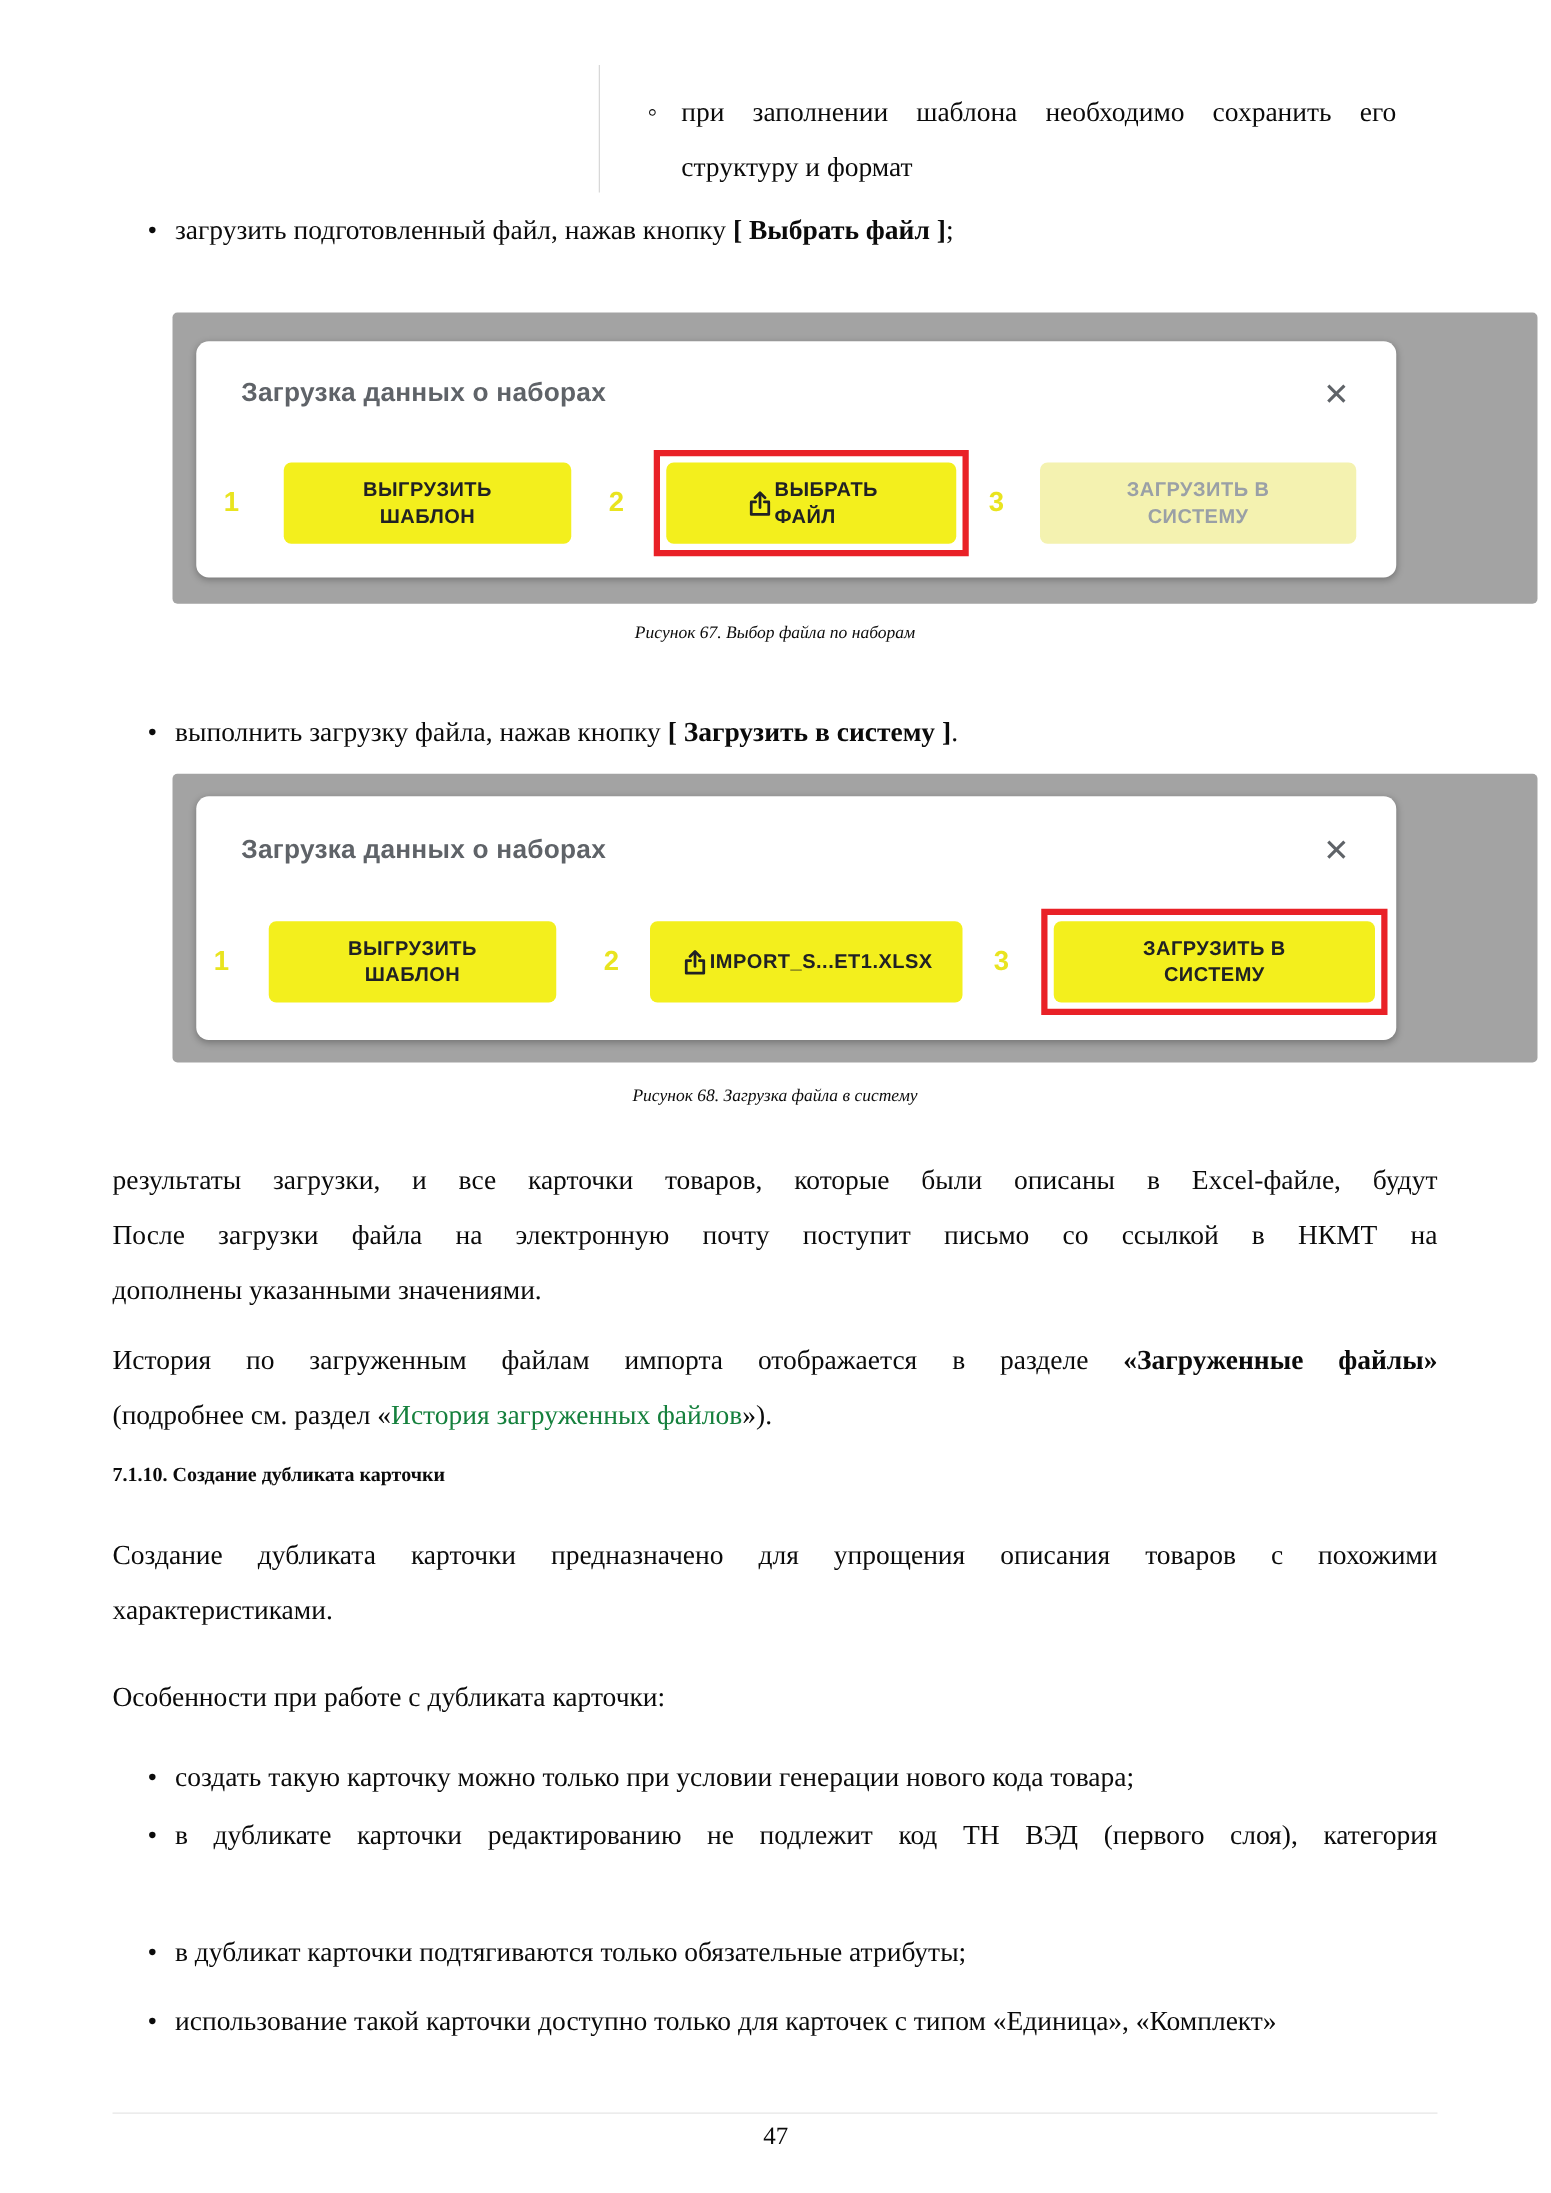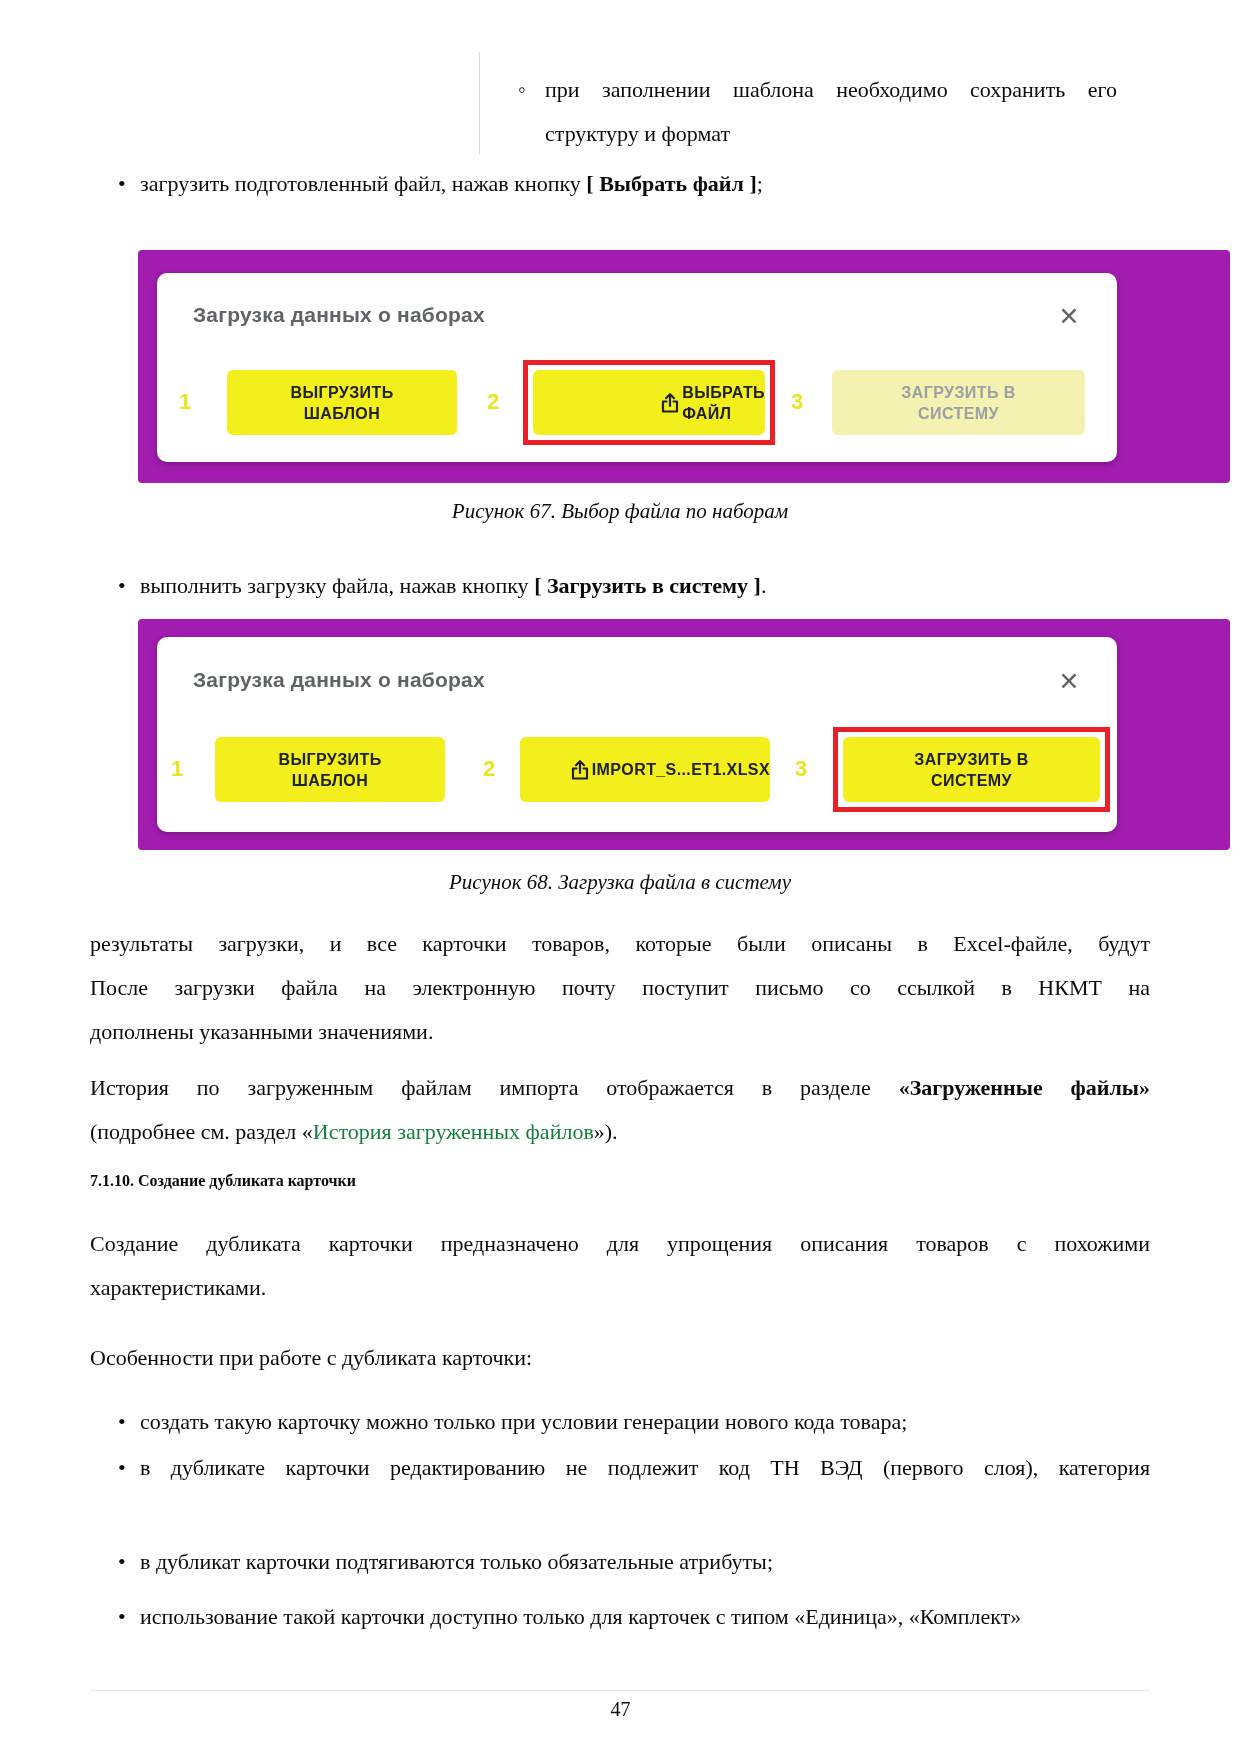--- a/index.html
+++ b/index.html
@@ -5,41 +5,41 @@
   html,body{margin:0;padding:0;background:#fff;}
   .page{position:relative;width:1241px;height:1754px;background:#ffffff;overflow:hidden;
         font-family:"Liberation Serif",serif;color:#0b0b0b;margin:0 auto;}
   .abs{position:absolute;}
   .body-text{font-size:22px;line-height:44px;}
   .jl{text-align:justify;text-align-last:justify;}
   b{font-weight:bold;}
   .bullet-wrap{position:absolute;}
   .bullet-marker{position:absolute;left:0;top:0;}
   .bullet-body{padding-left:22px;}
-  .caption{font-size:21px;font-style:italic;text-align:center;}
+  .caption{font-size:14px;font-style:italic;text-align:center;}
   .heading{font-size:16px;font-weight:bold;}
   .vline{position:absolute;width:1px;background:#d8d8d8;}
   .link{color:#15803d;text-decoration:none;cursor:pointer;}
 
   
-  .fig{position:absolute;left:138px;width:1092px;background:#a21caf;border-radius:4px;}
+  .fig{position:absolute;left:138px;width:1092px;background:#a3a3a3;border-radius:4px;}
   .card{position:absolute;background:#ffffff;border-radius:10px;box-shadow:0 2px 6px rgba(0,0,0,0.28);}
   .dlg-title{position:absolute;font-family:"Liberation Sans",sans-serif;font-size:21px;font-weight:700;
              color:#5f6368;letter-spacing:.2px;white-space:nowrap;}
   .close-btn{position:absolute;width:30px;height:30px;display:flex;align-items:center;justify-content:center;
              font-family:"Liberation Sans",sans-serif;font-size:25px;color:#5f6368;cursor:pointer;}
   .step-num{position:absolute;font-family:"Liberation Sans",sans-serif;font-weight:700;font-size:22px;
             line-height:26px;color:#e9e41f;}
   .ybtn{position:absolute;background:#f3ef1d;border-radius:6px;font-family:"Liberation Sans",sans-serif;
         font-weight:700;font-size:16px;line-height:21px;color:#202124;letter-spacing:.4px;
         display:flex;align-items:center;justify-content:center;text-align:center;cursor:pointer;}
   .ybtn.disabled{background:#f4f2b0;color:#9aa0a6;cursor:default;}
   .red-wrap{position:absolute;border:5px solid #e92127;padding:5px;}
   .red-wrap .ybtn{position:relative;}
-  .icon-gap{display:flex;align-items:center;justify-content:flex-end;}
+  .icon-gap{display:flex;align-items:center;}
   .upload-icon{flex:0 0 auto;display:block;}
   .two-line{display:block;}
   .footer-line{position:absolute;left:90px;width:1060px;height:1px;background:#e6e6e6;}
   .page-num{position:absolute;left:0;width:100%;text-align:center;font-size:20px;}
 </style>
 </head>
 <body>
 
 <div class="page">
 

